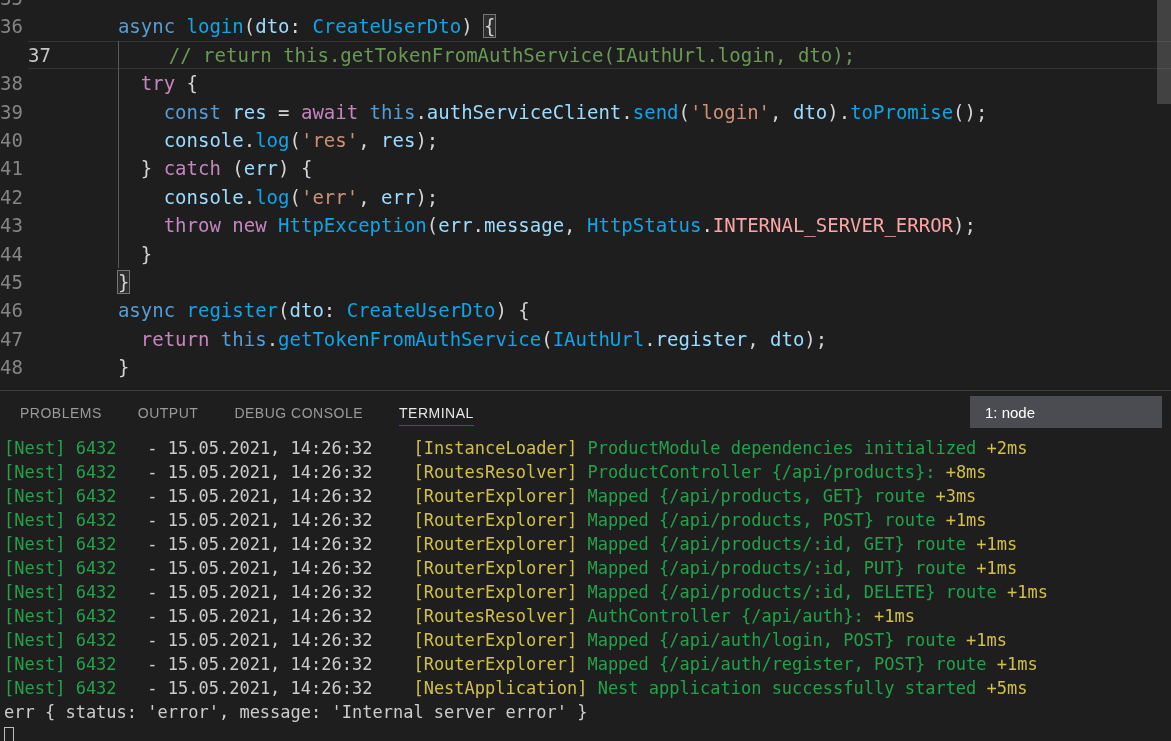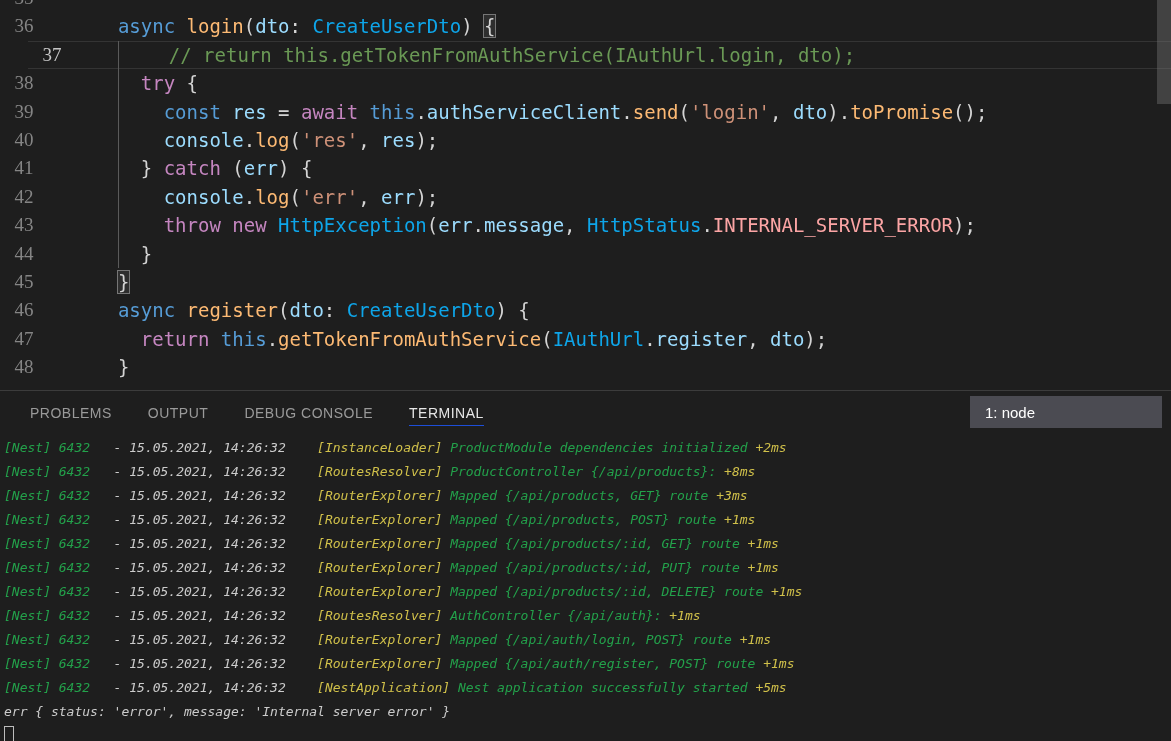--- a/index.html
+++ b/index.html
@@ -5,49 +5,49 @@
   * { margin:0; padding:0; box-sizing:border-box; }
   html,body { width:1171px; height:741px; overflow:hidden; background:#1e1e1e; }
   .app { width:1171px; height:741px; background:#1e1e1e; position:relative;
          font-family:"DejaVu Sans Mono","Liberation Mono",monospace; }
 
   
   .editor { position:relative; height:390px; overflow:hidden; }
   .editor-lines { margin-top:-16px; }
   .line { display:flex; height:28.4px; line-height:28.4px; font-size:19px; white-space:pre; }
   .line.active { box-shadow: inset 0 1px 0 rgba(255,255,255,0.10), inset 0 -1px 0 rgba(255,255,255,0.10); margin-left: 28px; }
-  .ln { width:48px; text-align:center; color:#858585; flex:none;font-family:Liberation Serif, serif; }
+  .ln { width:48px; text-align:left; color:#858585; flex:none; }
   .line.active .ln { color:#c6c6c6; }
   .code { padding-left:47px; white-space:pre; color:#d4d4d4; }
   .tok-pln { color:#d4d4d4; }
   .tok-kw  { color:#569cd6; }
   .tok-ctrl{ color:#c586c0; }
-  .tok-fn  { color:#fdba74;margin-top:28px; }
+  .tok-fn  { color:#0ea5e9;margin-top:28px; }
   .tok-type{ color:#0ea5e9; }
   .tok-var { color:#9cdcfe; }
   .tok-str { color:#ce9178; }
   .tok-cmt { color:#6a9955;text-align:center; }
   .tok-enum{ color:#fca5a5; }
   .tok-match { color:#d4d4d4; outline:1px solid #767676; background:rgba(120,120,120,0.18); }
   .indent-guide { position:absolute; left:118px; top:41px; width:1px; height:227px; background:#5a5a5a; }
   .scrollbar-thumb { position:absolute; right:0; top:0; width:14px; height:104px; background:rgba(121,121,121,0.40); }
 
   
   .panel { height:351px; border-top:1px solid #3c3c3c; background:#1e1e1e; }
   .panel-header { height:42px; display:flex; align-items:center;
                   font-family:"Liberation Sans","DejaVu Sans",sans-serif; }
-  .panel-tabs { display:flex; padding-left:30px; gap:36px; }
+  .panel-tabs { display:flex; padding-left:20px; gap:36px; }
   .tab { font-size:14px; letter-spacing:0.5px; color:#9a9a9a; padding:7px 0 4px; cursor:pointer; }
   .tab.active { color:#e7e7e7; border-bottom:1px solid #1d4ed8; }
   .terminal-select { margin-left:auto; margin-right:9px; width:192px; height:32px;
                      background:#4b4b52; color:#ffffff; display:flex; align-items:center;
                      padding-left:15px; font-size:15px; cursor:pointer;text-align:center; }
 
   
-  .terminal { padding:3px 0 0 4px; font-size:13px; height:308px; overflow:hidden;font-style:italic; }
+  .terminal { padding:3px 0 0 4px; font-size:17px; height:308px; overflow:hidden; }
   .tline { height:24px; line-height:24px; white-space:pre; }
   .t-g { color:#23a24b; }
   .t-y { color:#d0c04a; }
   .t-f { color:#cccccc; }
   .term-cursor { display:inline-block; width:10px; height:18px; border:1px solid #bdbdbd;
                  vertical-align:middle; margin-top:-3px; }
 </style>
 </head>
 <body>
 

